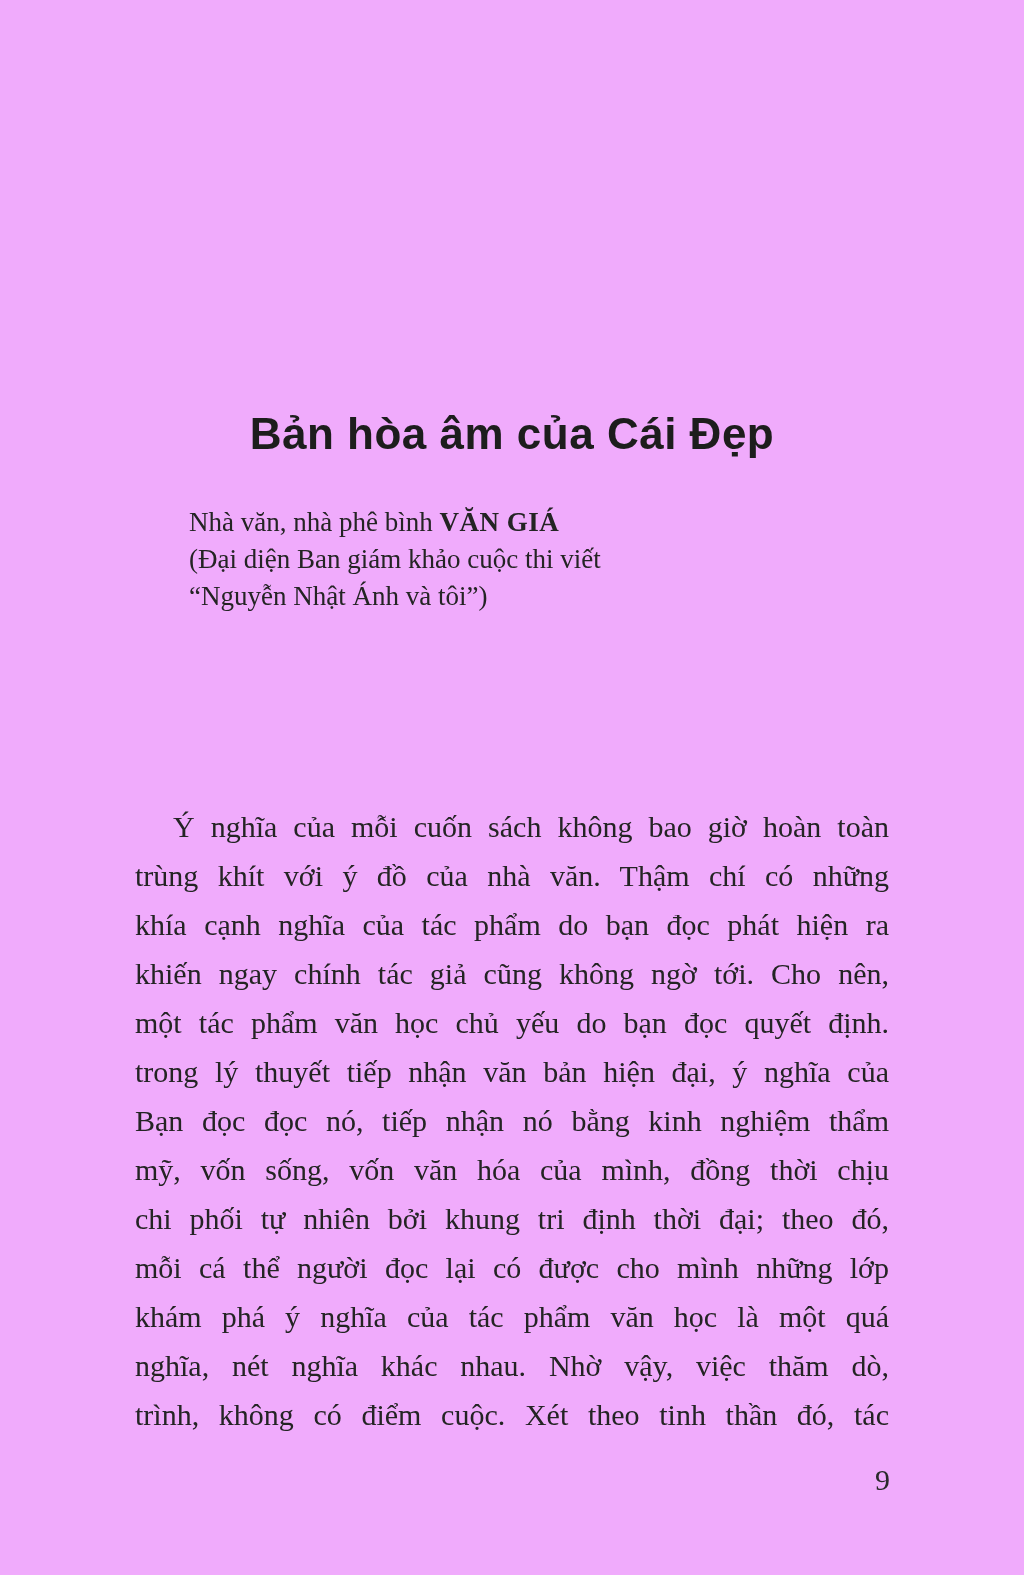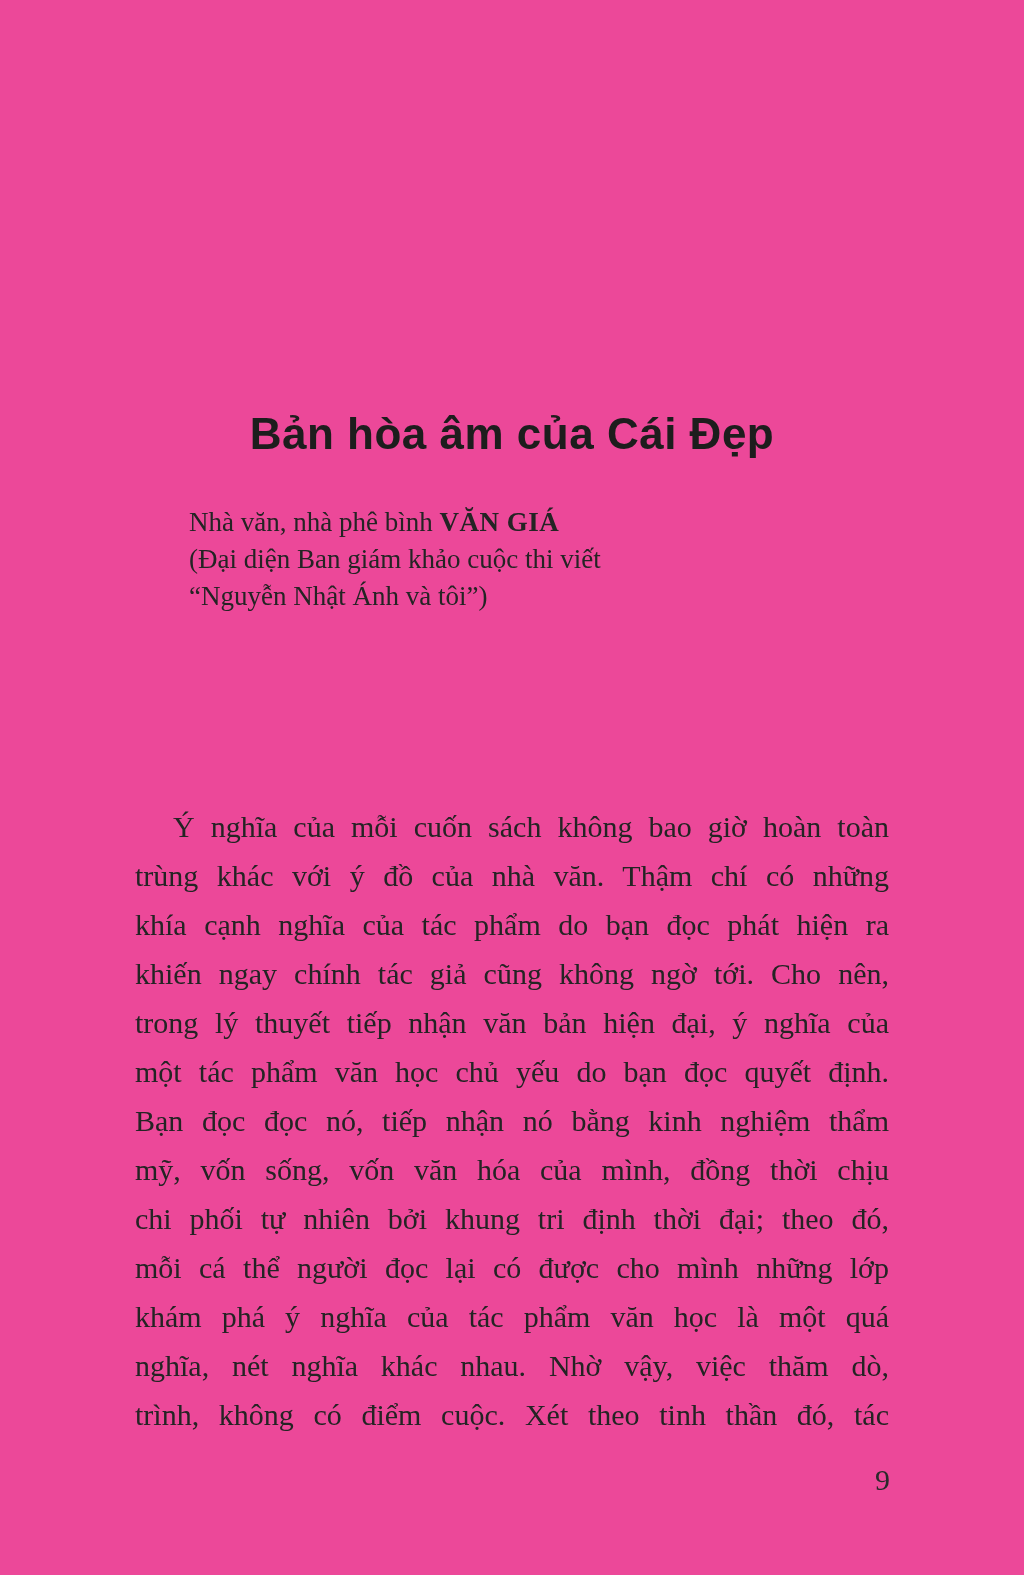--- a/index.html
+++ b/index.html
@@ -5,21 +5,21 @@
   html, body {
     margin: 0;
     padding: 0;
     background: #d0d1d1;
   }
   .page {
     position: relative;
     width: 1024px;
     height: 1575px;
     margin: 0 auto;
-    background: #ec4899;
+    background: #f0abfc;
     color: #202020;
     overflow: hidden;
   }
   .title {
     position: absolute;
     top: 408px;
     left: 0;
     width: 1024px;
     margin: 0;
     text-align: center;
@@ -87,25 +87,25 @@
   <h1 class="title">Bản hòa âm của Cái Đẹp</h1>
 
   <div class="byline">
     <div><span>Nhà văn, nhà phê bình </span><span class="author">VĂN GIÁ</span></div>
     <div class="role">(Đại diện Ban giám khảo cuộc thi viết</div>
     <div class="role">“Nguyễn Nhật Ánh và tôi”)</div>
   </div>
 
   <div class="body-text">
       <div class="body-line first">Ý nghĩa của mỗi cuốn sách không bao giờ hoàn toàn</div>
-      <div class="body-line">trùng khác với ý đồ của nhà văn. Thậm chí có những</div>
+      <div class="body-line">trùng khít với ý đồ của nhà văn. Thậm chí có những</div>
       <div class="body-line">khía cạnh nghĩa của tác phẩm do bạn đọc phát hiện ra</div>
       <div class="body-line">khiến ngay chính tác giả cũng không ngờ tới. Cho nên,</div>
+      <div class="body-line">một tác phẩm văn học chủ yếu do bạn đọc quyết định.</div>
       <div class="body-line">trong lý thuyết tiếp nhận văn bản hiện đại, ý nghĩa của</div>
-      <div class="body-line">một tác phẩm văn học chủ yếu do bạn đọc quyết định.</div>
       <div class="body-line">Bạn đọc đọc nó, tiếp nhận nó bằng kinh nghiệm thẩm</div>
       <div class="body-line">mỹ, vốn sống, vốn văn hóa của mình, đồng thời chịu</div>
       <div class="body-line">chi phối tự nhiên bởi khung tri định thời đại; theo đó,</div>
       <div class="body-line">mỗi cá thể người đọc lại có được cho mình những lớp</div>
       <div class="body-line">khám phá ý nghĩa của tác phẩm văn học là một quá</div>
       <div class="body-line">nghĩa, nét nghĩa khác nhau. Nhờ vậy, việc thăm dò,</div>
       <div class="body-line">trình, không có điểm cuộc. Xét theo tinh thần đó, tác</div>
     </div>
 
   <div class="page-number">9</div>

